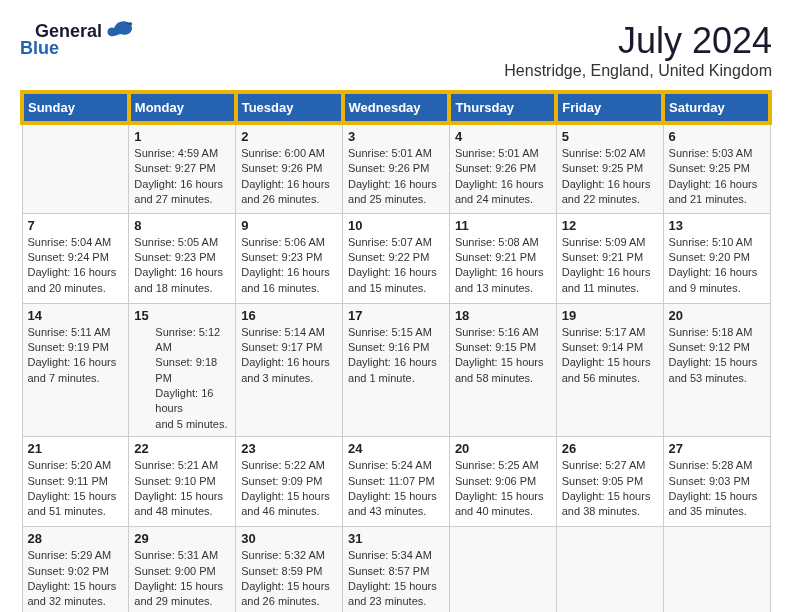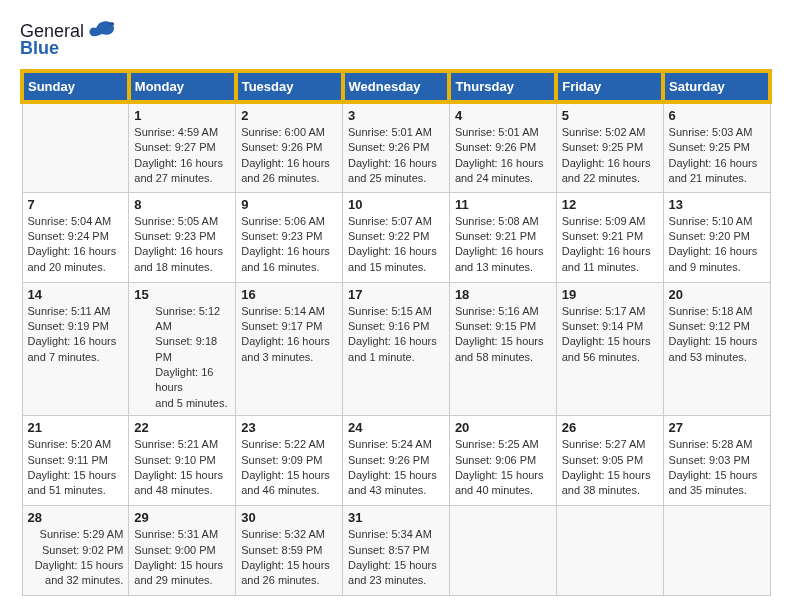--- a/index.html
+++ b/index.html
@@ -81,27 +81,31 @@
     .week-row:nth-child(odd) td {
       background: #f8f8f8;
     }
   </style>
 </head>
 <body>
 
 <div class="header">
   <div class="logo">
     <div class="logo-top">
-      <span style="font-size:18px;font-weight:normal;color:#1a1a2e;">General</span>
+      <span style="font-size:18px;font-weight:bold;color:#1a1a2e;margin-left:15px;">General</span>
       <svg width="28" height="22" viewBox="0 0 28 22" style="margin-left:2px;">
         <path d="M14 2 C18 0 26 2 26 8 C26 14 20 16 14 14 C10 16 4 18 2 14 C0 10 4 6 8 8 C10 4 12 2 14 2Z" fill="#2563b0"></path>
         <path d="M20 4 C22 2 27 1 26 5" fill="#1a4a8a"></path>
       </svg>
     </div>
     <span style="font-size:18px;font-weight:bold;color:#2563b0;margin-top:-4px;">Blue</span>
+  </div>
+  <div class="title-block">
+    <div class="month-year">July 2024</div>
+    <div class="location">Henstridge, England, United Kingdom</div>
   </div>
 </div>
 
 <table>
   <thead>
     <tr>
     <th>Sunday</th>
         <th>Monday</th>
         <th>Tuesday</th>
         <th>Wednesday</th>
@@ -276,21 +280,21 @@
         <td>
           <div class="day-number">23</div>
           <div class="day-info" style="white-space: pre-line;">Sunrise: 5:22 AM
 Sunset: 9:09 PM
 Daylight: 15 hours
 and 46 minutes.</div>
         </td>
         <td>
           <div class="day-number">24</div>
           <div class="day-info" style="white-space: pre-line;">Sunrise: 5:24 AM
-Sunset: 9:26 PM
+Sunset: 11:07 PM
 Daylight: 15 hours
 and 43 minutes.</div>
         </td>
         <td>
           <div class="day-number">20</div>
           <div class="day-info" style="white-space: pre-line;">Sunrise: 5:25 AM
 Sunset: 9:06 PM
 Daylight: 15 hours
 and 40 minutes.</div>
         </td>
@@ -305,21 +309,21 @@
           <div class="day-number">27</div>
           <div class="day-info" style="white-space: pre-line;">Sunrise: 5:28 AM
 Sunset: 9:03 PM
 Daylight: 15 hours
 and 35 minutes.</div>
         </td>
       </tr>
       <tr class="week-row">
         <td>
           <div class="day-number">28</div>
-          <div class="day-info" style="white-space: pre-line; text-align: right;">Sunrise: 5:29 AM
+          <div class="day-info" style="white-space: pre-line;">Sunrise: 5:29 AM
 Sunset: 9:02 PM
 Daylight: 15 hours
 and 32 minutes.</div>
         </td>
         <td>
           <div class="day-number">29</div>
           <div class="day-info" style="white-space: pre-line;">Sunrise: 5:31 AM
 Sunset: 9:00 PM
 Daylight: 15 hours
 and 29 minutes.</div>

